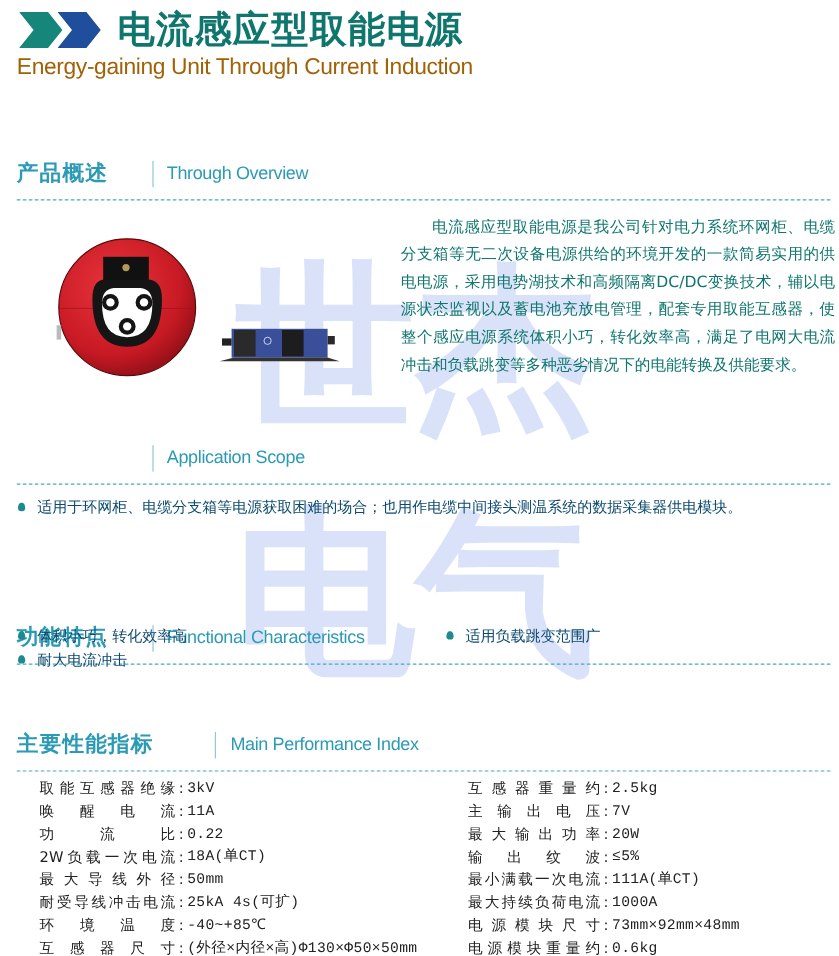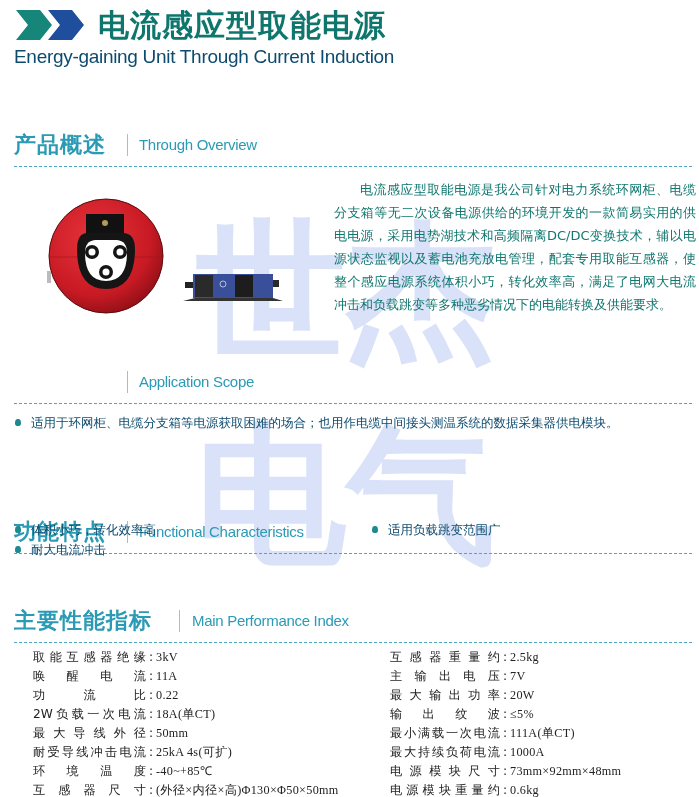--- a/index.html
+++ b/index.html
@@ -8,25 +8,25 @@
 
     
     .header { position: absolute; left: 14px; top: 4px; width: 680px; height: 70px; }
     .chevrons { position: absolute; left: 2px; top: 6px; width: 80px; height: 30px; }
     .chev { position: absolute; top: 0; width: 38px; height: 30px; }
     .chev.c1 { left: 0; }
     .chev.c2 { left: 32px; }
     .main-title { position: absolute; left: 84px; top: 1px; font-size: 31px; font-weight: bold;
       color: #0f766e; letter-spacing: 1px; white-space: nowrap; line-height: 40px; }
     .sub-title { position: absolute; left: 0; top: 42px; font-family: "Liberation Sans", sans-serif;
-      font-size: 19px; color: #0c4a6e; white-space: nowrap; letter-spacing: -0.3px; }
+      font-size: 19px; color: #a16207; white-space: nowrap; letter-spacing: -0.3px; }
 
     
     .section-head { position: absolute; left: 14px; width: 678px; height: 40px; }
-    .sh-cn { position: absolute; left: 0; top: 0; font-size: 22px; font-weight: bold; color: #2b9ab5;
+    .sh-cn { position: absolute; left: 0; top: 0; font-size: 18px; font-weight: bold; color: #2b9ab5;
       line-height: 34px; white-space: nowrap; letter-spacing: 1px; }
     .sh-bar { position: absolute; top: 6px; width: 1px; height: 22px; background: #8fc7d6; }
     .sh-en { position: absolute; top: 0; font-family: "Liberation Sans", sans-serif; font-size: 15px;
       color: #2b9ab5; line-height: 34px; white-space: nowrap; letter-spacing: -0.3px; }
     .sh-line { position: absolute; left: 0; right: 0; top: 38px; border-top: 1px dashed #4aa8c0; }
 
     
     .ring { position: absolute; left: 47px; top: 197px; width: 118px; height: 118px; }
     .module { position: absolute; left: 183px; top: 271px; width: 100px; height: 32px; }
     .overview-text { position: absolute; left: 334px; top: 178px; width: 362px; font-size: 13px;
@@ -38,21 +38,21 @@
     .bullet .dot { display: inline-block; width: 6px; height: 7px; background: #1e8a8e; margin-right: 10px;
       vertical-align: middle; position: relative; top: -1px; border-radius: 45% 45% 45% 45% / 60% 60% 40% 40%; }
 
     
     .spec-col { position: absolute; top: 648px; }
     .spec-row { height: 19px; line-height: 19px; font-size: 12.2px; white-space: nowrap; display: flex; color: #222; }
     .spec-label { display: inline-block; text-align-last: justify; text-align: justify; margin-left: 18px; }
     .spec-col.left .spec-label { width: 113px; }
     .spec-col.right .spec-label { width: 110px; }
     .spec-colon { display: inline-block; width: 10px; text-align: center; }
-    .spec-value { display: inline-block; font-family: Liberation Serif, serif; letter-spacing: 0.3px; }
+    .spec-value { display: inline-block; font-family: Liberation Mono, monospace; letter-spacing: 0.3px; }
 
     
     .watermark { position: absolute; font-size: 150px; font-weight: bold; color: rgba(120,150,230,0.28);
       line-height: 150px; pointer-events: none; white-space: nowrap; letter-spacing: 0; }
   </style>
 </head>
 <body>
 
 <div class="watermark" style="left:196px; top:216px;">世杰</div>
 <div class="watermark" style="left:196px; top:420px;">电气</div>

